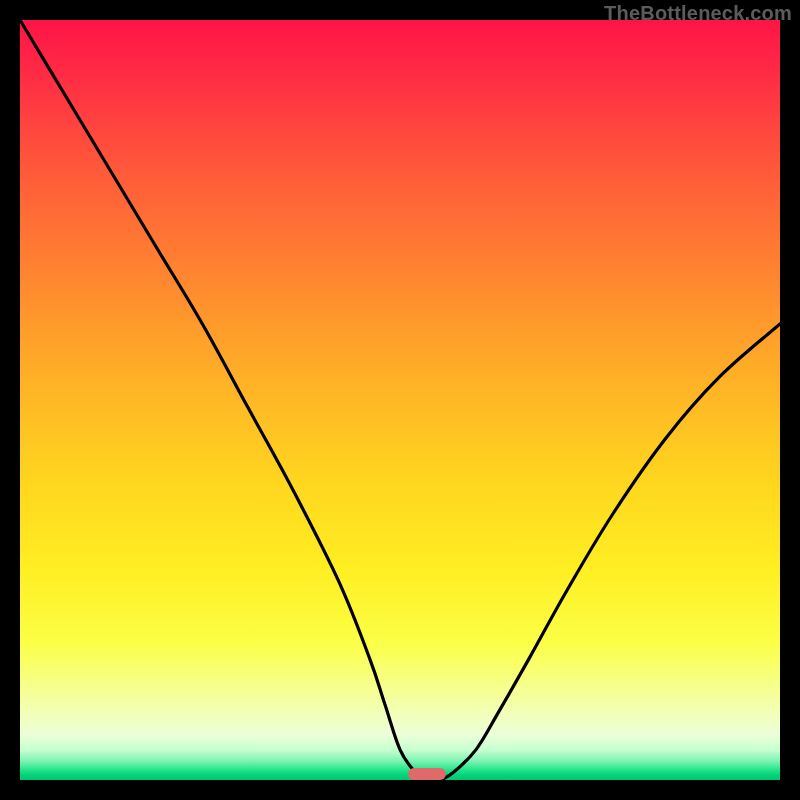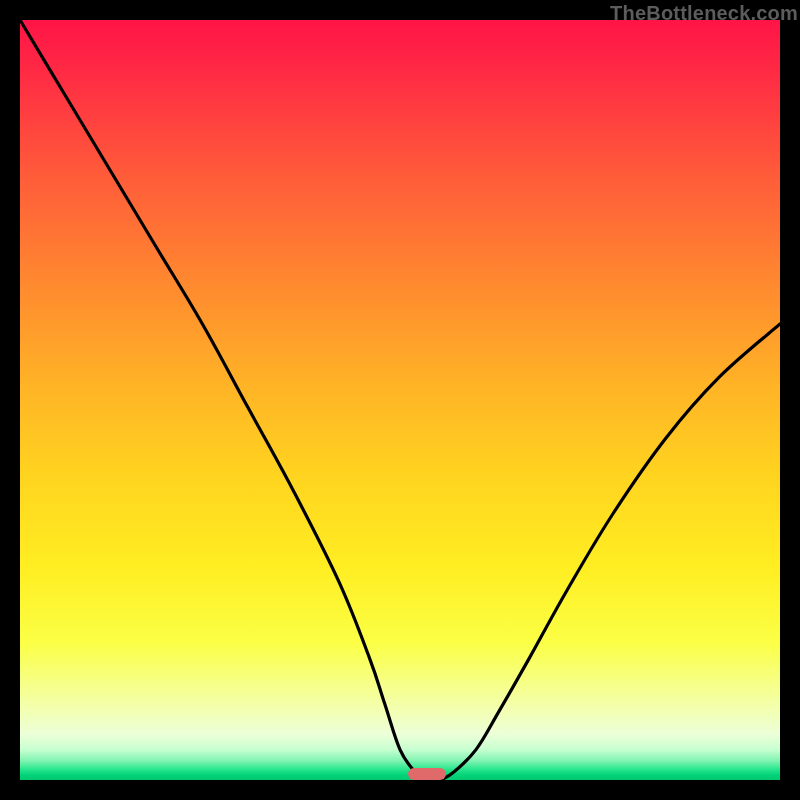--- a/index.html
+++ b/index.html
@@ -13,21 +13,21 @@
   }
   .frame {
     position: relative;
     width: 800px;
     height: 800px;
     background: #000;
   }
   .watermark {
     position: absolute;
     top: 2px;
-    right: 2px;
+    right: 8px;
     color: #5c5c5c;
     font-size: 20px;
     font-weight: 600;
     letter-spacing: 0.2px;
     z-index: 10;
   }
   .plot-area {
     position: absolute;
     left: 20px;
     top: 20px;

